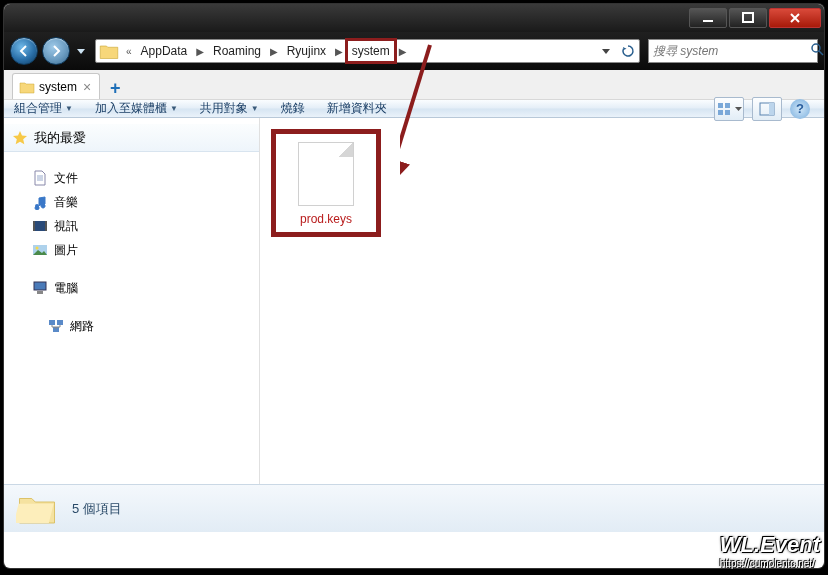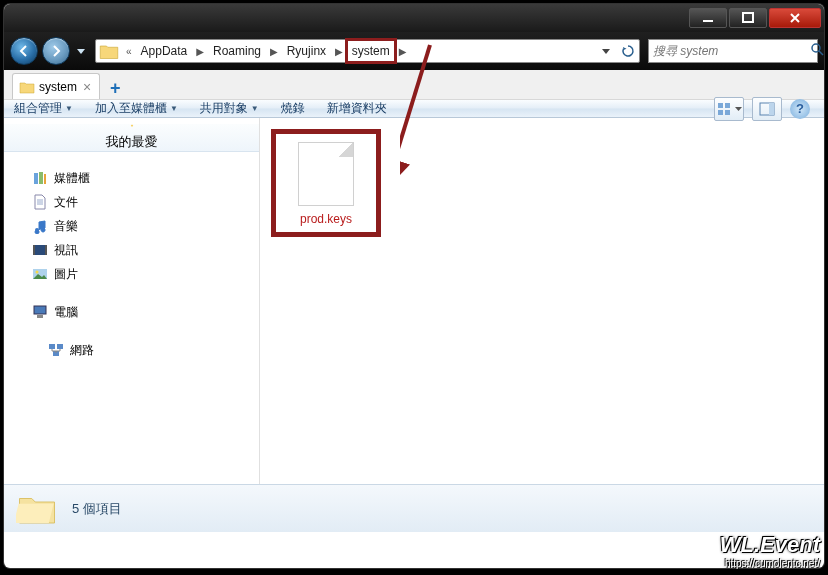--- a/index.html
+++ b/index.html
@@ -89,21 +89,21 @@
 
 
 .body { display: flex; height: 366px; }
 .sidebar { width: 256px; background: #fff; border-right: 1px solid #e0e0e0; padding: 6px 0; }
 .sb-group { margin-bottom: 14px; }
 .sb-header {
   display: flex; align-items: center; height: 28px; padding: 0 8px;
   font-size: 13px; gap: 6px;
   background: linear-gradient(#fbfdfe, #eef5fb);
 }
-.sb-header.fav { background: linear-gradient(#fbfdfe, #eef5fb); border-bottom: 1px solid #d8e4ef; flex-direction: column; }
+.sb-header.fav { background: linear-gradient(#fbfdfe, #eef5fb); border-bottom: 1px solid #d8e4ef; }
 .sb-item { display: flex; align-items: center; height: 24px; padding: 0 8px 0 28px; font-size: 12px; gap: 6px; }
 .sb-icon { width: 16px; height: 16px; display:inline-block; }
 .sb-tri { font-size: 9px; color: #888; width: 10px; }
 
 .content { flex: 1; padding: 16px; position: relative; }
 .file-tile {
   width: 100px; text-align: center; position: relative;
   outline: 5px solid #8c1d1d; padding: 8px 4px 6px;
 }
 .file-iconbox { width: 56px; height: 64px; margin: 0 auto 6px; background: #fff; border: 1px solid #d0d0d0; position: relative; }
@@ -126,21 +126,21 @@
 
 .statusbar {
   height: 48px; background: linear-gradient(#f4f8fc, #e2ecf5);
   border-top: 1px solid #cad8e5; display: flex; align-items: center;
   padding: 0 12px; gap: 14px; font-size: 13px; color: #2a4a68;
 }
 .st-folder { width: 42px; height: 36px; }
 
 
 .wm {
-  position: absolute; right: 8px; bottom: 6px; text-align: right;
+  position: absolute; right: 8px; bottom: 6px; text-align: left;
   font-family: "Comic Sans MS", cursive; color: #fff; text-shadow: 0 0 3px #000, 1px 1px 0 #000, -1px -1px 0 #000;
 }
 .wm .l1 { font-size: 22px; font-weight: bold; font-style: italic; }
 .wm .l2 { font-size: 10px; }
 
 
 .ico-folder { fill: #f7d77a; stroke: #caa636; stroke-width: .5; }
 .ico-star { fill: #f7c948; }
 </style>
 </head>
@@ -278,29 +278,20 @@
     <div class="sidebar">
       <div class="sb-group">
         <div class="sb-header fav">
           <svg class="sb-icon" viewBox="0 0 16 16">
               <path class="ico-star" d="M8 1 l2 4.5 5 .5 -3.8 3.3 1.1 5 L8 11.8 3.7 14.3 l1.1-5 L1 6 l5-.5 z"></path>
             </svg>
           <span>我的最愛</span>
         </div>
       </div>
       <div class="sb-group">
-        <div class="sb-item" style="padding-left:12px">
-          <span class="sb-tri"></span>
-          <svg class="sb-icon" viewBox="0 0 16 16">
-              <rect x="2" y="3" width="4" height="11" fill="#6aa3dc"></rect>
-              <rect x="7" y="2" width="4" height="12" fill="#8abb6a"></rect>
-              <rect x="12" y="4" width="2" height="10" fill="#e8a33a"></rect>
-            </svg>
-          <span>媒體櫃</span>
-        </div>
         <div class="sb-item">
           <svg class="sb-icon" viewBox="0 0 16 16">
               <path fill="#fff" stroke="#88a" d="M3 1 h7 l3 3 v11 h-10 z"></path>
               <path stroke="#9ac" d="M5 6 h6 M5 8 h6 M5 10 h6"></path>
             </svg>
           <span>文件</span>
         </div>
         <div class="sb-item">
           <svg class="sb-icon" viewBox="0 0 16 16">
               <path fill="#3a78c8" d="M5 12 a2 2 0 1 0 .1 0 M11 10 a2 2 0 1 0 .1 0 M7 12 v-8 l6-1 v7" stroke="#3a78c8"></path>

